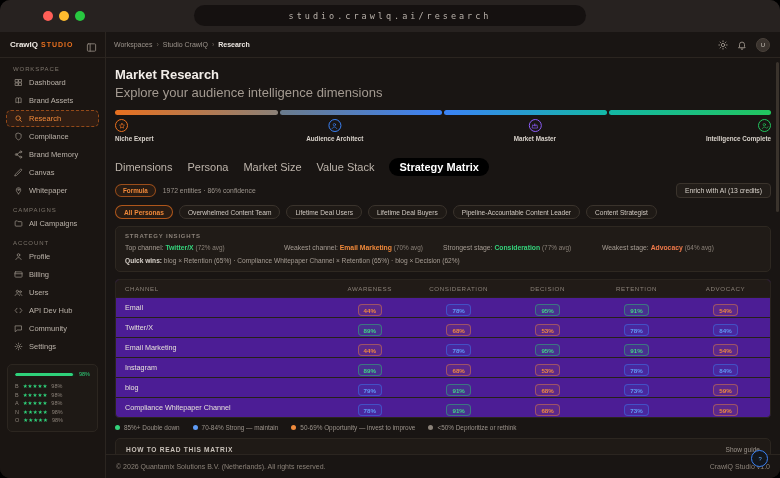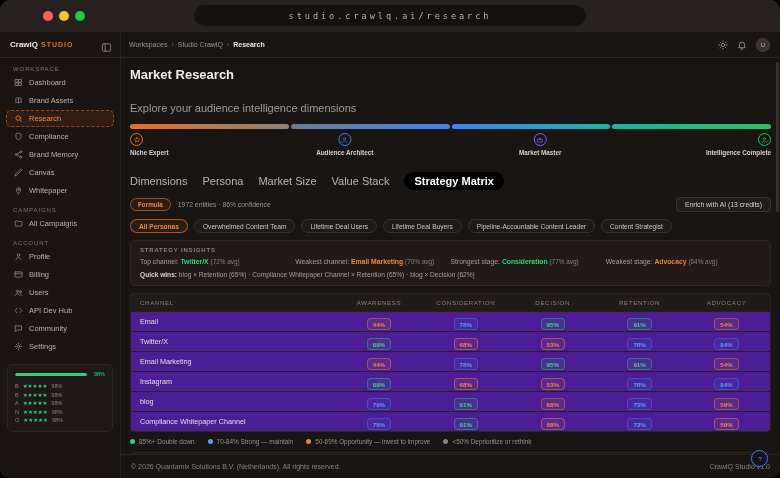--- a/index.html
+++ b/index.html
@@ -7,21 +7,21 @@
   .window { width:780px; height:478px; border-radius:10px; overflow:hidden; background:#191513; display:flex; flex-direction:column; }
 
   
   .titlebar { height:32px; background:#272220; display:flex; align-items:center; position:relative; flex:none; }
   .lights { display:flex; gap:6px; margin-left:43px; }
   .light { width:10px; height:10px; border-radius:50%; }
   .urlbar { position:absolute; left:50%; top:5px; transform:translateX(-50%); width:392px; height:21px; border-radius:11px; background:#151110; color:#b8b1aa; font-family:"DejaVu Sans Mono", monospace; font-size:8.5px; letter-spacing:3px; display:flex; align-items:center; justify-content:center; }
 
   
   .app { flex:1; display:flex; min-height:0; background:#191513; }
-  .sidebar { width:121px; flex:none; background:#1a1512; border-right:1px solid #2b2520; display:flex; flex-direction:column; }
+  .sidebar { width:106px; flex:none; background:#1a1512; border-right:1px solid #2b2520; display:flex; flex-direction:column; }
   .side-head { height:26px; border-bottom:1px solid #2b2520; display:flex; align-items:center; padding:0 8px 0 10px; }
   .logo-brand { font-size:8px; font-weight:bold; color:#f0ebe5; }
   .logo-suffix { font-size:7px; font-weight:bold; color:#e8701f; letter-spacing:1px; margin-left:3px; }
   .collapse { margin-left:auto; width:11px; height:11px; color:#8a8178; }
   .collapse svg { width:100%; height:100%; }
   .side-section-label { font-size:6px; letter-spacing:.9px; color:#7d756c; margin:8px 13px 2px; }
   .side-item { display:flex; align-items:center; gap:6px; margin:1px 6px; padding:3px 7px; border:1px solid transparent; border-radius:5px; font-size:7.5px; color:#b9b1a8; cursor:pointer; }
   .side-item .ic { width:9px; height:9px; color:#968d84; flex:none; display:inline-flex; }
   .side-item .ic svg { width:100%; height:100%; }
   .side-item.active { color:#f0893a; background:rgba(232,112,31,.10); border:1px dashed rgba(232,112,31,.55); }
@@ -40,21 +40,21 @@
   .crumbs { display:flex; align-items:center; gap:4px; font-size:7px; color:#9b938b; }
   .crumbs .sep { color:#6d655d; }
   .crumbs .last { color:#ece7e1; font-weight:bold; }
   .top-actions { margin-left:auto; display:flex; align-items:center; gap:9px; }
   .top-ic { width:10px; height:10px; color:#a59c93; cursor:pointer; display:inline-flex; }
   .top-ic svg { width:100%; height:100%; }
   .avatar { width:14px; height:14px; border-radius:50%; background:#3a332e; border:1px solid #4a423b; color:#c9c2ba; font-size:6px; display:flex; align-items:center; justify-content:center; cursor:pointer; }
 
   .content { flex:1; padding:9px 9px 0; overflow:hidden; }
   .page-title { font-size:13px; font-weight:bold; color:#f2ede8; }
-  .page-sub { font-size:11px; color:#a39a91; margin-top:20px; }
+  .page-sub { font-size:13px; color:#a39a91; margin-top:3px; }
 
   
   .journey { margin-top:10px; }
   .jbar { display:flex; gap:2px; height:5px; }
   .jseg { flex:1; border-radius:3px; }
   .milestones { position:relative; height:33px; margin-top:4px; }
   .mile { position:absolute; top:0; display:flex; flex-direction:column; align-items:center; gap:3px; }
   .mile .mcirc { width:13px; height:13px; border-radius:50%; border:1.2px solid currentColor; display:flex; align-items:center; justify-content:center; }
   .mile .mcirc svg { width:8px; height:8px; }
   .mile .mlabel { font-size:6.3px; font-weight:bold; color:#d8d2cb; white-space:nowrap; }

